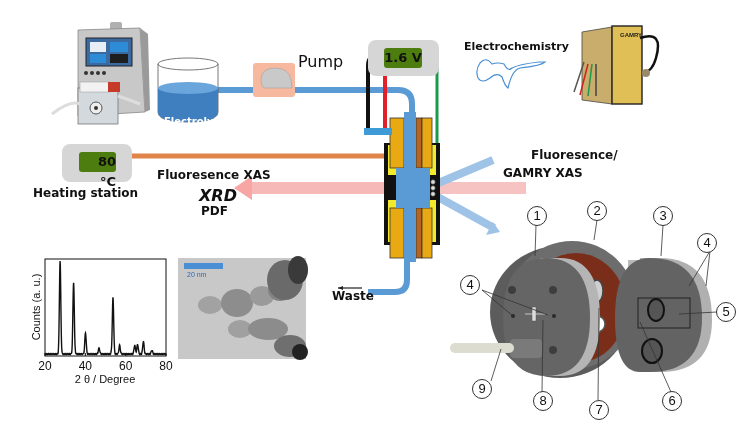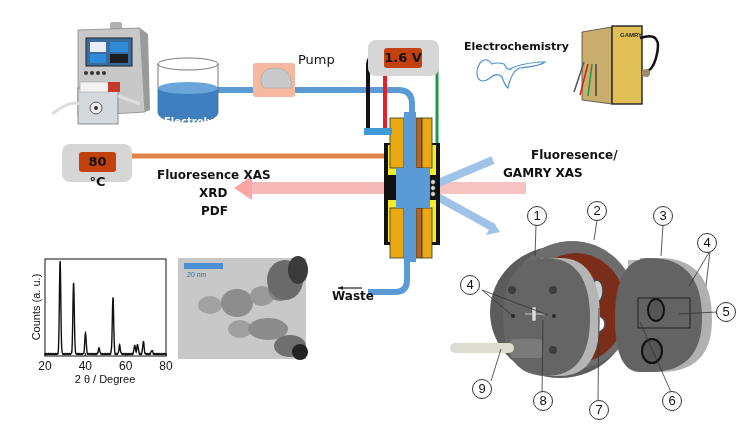--- a/index.html
+++ b/index.html
@@ -1,21 +1,21 @@
 <!DOCTYPE html>
 <html><head>
 <meta charset="utf-8">
 <style>
   html,body{margin:0;padding:0;background:#fff;}
   body{width:743px;height:430px;position:relative;overflow:hidden;font-family:"Liberation Sans",sans-serif;}
   #stage{position:absolute;left:0;top:0;width:743px;height:430px;}
   .lbl{position:absolute;font-family:"DejaVu Sans",sans-serif;color:#111;white-space:nowrap;}
   .bold{font-weight:bold;}
   .disp{position:absolute;background:#d6d6d6;border-radius:8px;}
-  .disp .val{position:absolute;background:#c2410c;border-radius:3px;font-family:"DejaVu Sans",sans-serif;font-weight:bold;color:#111;text-align:center;}
+  .disp .val{position:absolute;background:#4d7c0f;border-radius:3px;font-family:"DejaVu Sans",sans-serif;font-weight:bold;color:#111;text-align:center;}
   .circ{position:absolute;width:18px;height:18px;border:1px solid #333;border-radius:50%;background:#fff;font-family:"Liberation Sans",sans-serif;font-size:13px;text-align:center;line-height:18px;color:#111;}
   svg text{font-family:"Liberation Sans",sans-serif;}
 </style>
 </head>
 <body>
 
 <div id="stage">
 
 <svg width="743" height="430" style="position:absolute;left:0;top:0">
 
@@ -187,35 +187,36 @@
       <line x1="482" y1="290" x2="548" y2="315"></line>
       <line x1="717" y1="312" x2="679" y2="314"></line>
       <line x1="671" y1="392" x2="640" y2="322"></line>
       <line x1="598" y1="400" x2="599" y2="308"></line>
       <line x1="542" y1="393" x2="543" y2="320"></line>
       <line x1="491" y1="381" x2="501" y2="349"></line>
     </g>
   </g>
 </svg>
 
-<div class="lbl" style="left:298px;top:52px;font-size:13px;">Pump</div>
+<div class="lbl" style="left:298px;top:52px;font-size:16px;">Pump</div>
 <div class="lbl bold" style="left:164px;top:96px;font-size:10px;color:#fff;margin-top:20px;">Electrolyte</div>
 
 <div class="disp" style="left:368px;top:40px;width:71px;height:36px;">
   <div class="val" style="left:16px;top:8px;width:38px;height:20px;font-size:13px;line-height:20px;">1.6 V</div>
 </div>
 
 <div class="lbl bold" style="left:464px;top:40px;font-size:11px;">Electrochemistry</div>
 
 <div class="disp" style="left:62px;top:144px;width:70px;height:38px;">
-  <div class="val" style="left:17px;top:8px;width:37px;height:20px;font-size:13px;line-height:20px;">80 °C</div>
+  <div class="val" style="left:17px;top:8px;width:37px;height:20px;font-size:13px;line-height:20px;text-align:right;">80 °C</div>
 </div>
+<div class="lbl bold" style="left:33px;top:186px;font-size:12px;">Heating station</div>
 
 <div class="lbl bold" style="left:157px;top:168px;font-size:12px;">Fluoresence XAS</div>
-<div class="lbl bold" style="left:199px;top:186px;font-size:12px;">XRD</div>
+<div class="lbl bold" style="left:199px;top:186px;font-size:16px;font-style:italic;">XRD</div>
 <div class="lbl bold" style="left:201px;top:204px;font-size:12px;">PDF</div>
 
 <div class="lbl bold" style="left:503px;top:148px;font-size:12px;margin-left:28px;">Fluoresence/</div>
 <div class="lbl bold" style="left:503px;top:166px;font-size:12px;">GAMRY XAS</div>
 
 <div class="lbl bold" style="left:332px;top:289px;font-size:12px;">Waste</div>
 
 <div class="circ" style="left:527px;top:206px;">1</div>
 <div class="circ" style="left:587px;top:201px;">2</div>
 <div class="circ" style="left:653px;top:206px;">3</div>

